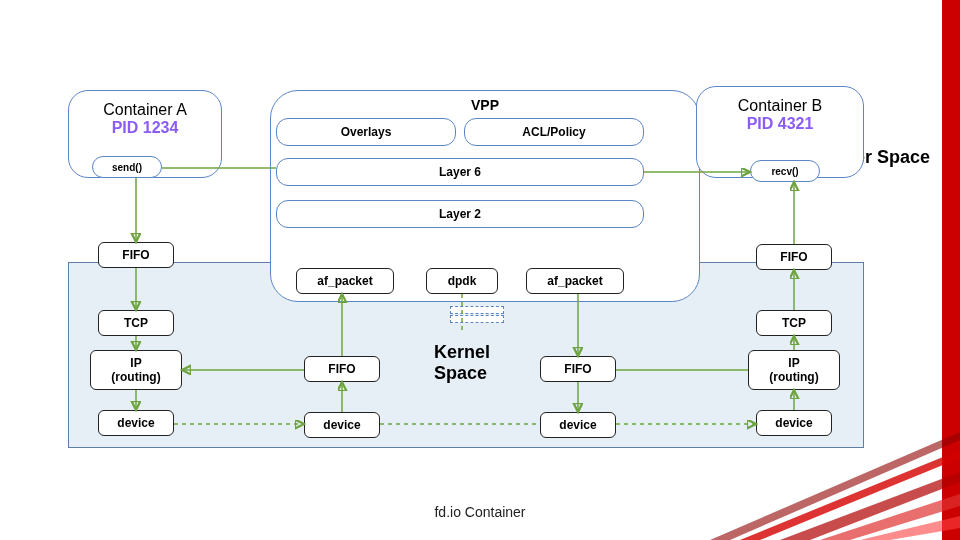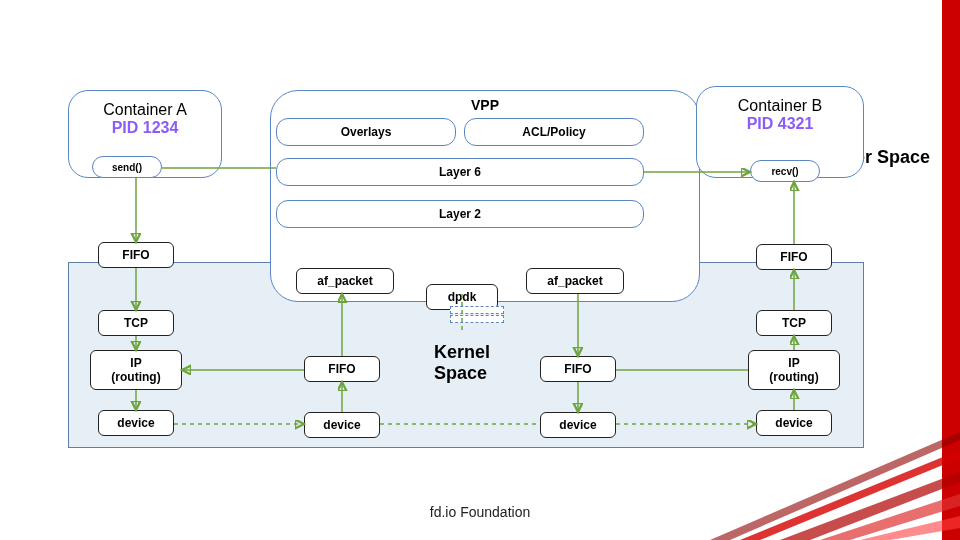--- a/index.html
+++ b/index.html
@@ -65,21 +65,21 @@
     <div class="sub">PID 4321</div>
   </div>
   <div class="pill sm" style="left:750px; top:160px; width:70px; height:22px;">recv()</div>
 
   <div class="pill" style="left:276px; top:118px; width:180px; height:28px;">Overlays</div>
   <div class="pill" style="left:464px; top:118px; width:180px; height:28px;">ACL/Policy</div>
   <div class="pill" style="left:276px; top:158px; width:368px; height:28px;">Layer 6</div>
   <div class="pill" style="left:276px; top:200px; width:368px; height:28px;">Layer 2</div>
 
   <div class="pill dk" style="left:296px; top:268px; width:98px; height:26px;">af_packet</div>
-  <div class="pill dk" style="left:426px; top:284px; width:72px; height:26px;">dpdk</div>
+  <div class="pill dk" style="left:426px; top:268px; width:72px; height:26px;">dpdk</div>
   <div class="pill dk" style="left:526px; top:268px; width:98px; height:26px;">af_packet</div>
 
   <div class="dpdk-dash"></div>
   <div class="dpdk-dash2"></div>
 
   <div class="pill dk" style="left:98px; top:242px; width:76px; height:26px;">FIFO</div>
   <div class="pill dk" style="left:98px; top:310px; width:76px; height:26px;">TCP</div>
   <div class="pill dk" style="left:90px; top:350px; width:92px; height:40px; white-space:pre-line;">IP
 (routing)</div>
   <div class="pill dk" style="left:98px; top:410px; width:76px; height:26px;">device</div>
@@ -125,21 +125,21 @@
     <line class="dash" x1="174" y1="424" x2="304" y2="424" marker-end="url(#ah)"></line>
     <line class="dash" x1="380" y1="424" x2="540" y2="424"></line>
     <line class="dash" x1="616" y1="424" x2="756" y2="424" marker-end="url(#ah)"></line>
 
     <line x1="304" y1="370" x2="182" y2="370" marker-end="url(#ah)"></line>
     <line x1="616" y1="370" x2="748" y2="370"></line>
 
     <line class="dash" x1="462" y1="294" x2="462" y2="330"></line>
   </svg>
 
-  <div class="footer">fd.io Foundation</div>
+  <div class="footer">fd.io Container</div>
 
   <div class="streaks">
     <svg viewBox="0 0 260 110">
       <g stroke="none">
         <path d="M40 110 L260 20 L260 28 L60 110 Z" fill="#d40000" opacity="0.8"></path>
         <path d="M80 110 L260 42 L260 52 L110 110 Z" fill="#b00000" opacity="0.7"></path>
         <path d="M120 110 L260 64 L260 76 L150 110 Z" fill="#e03030" opacity="0.7"></path>
         <path d="M160 110 L260 86 L260 98 L190 110 Z" fill="#ff4040" opacity="0.6"></path>
         <path d="M10 110 L260 2 L260 10 L30 110 Z" fill="#900000" opacity="0.6"></path>
       </g>

